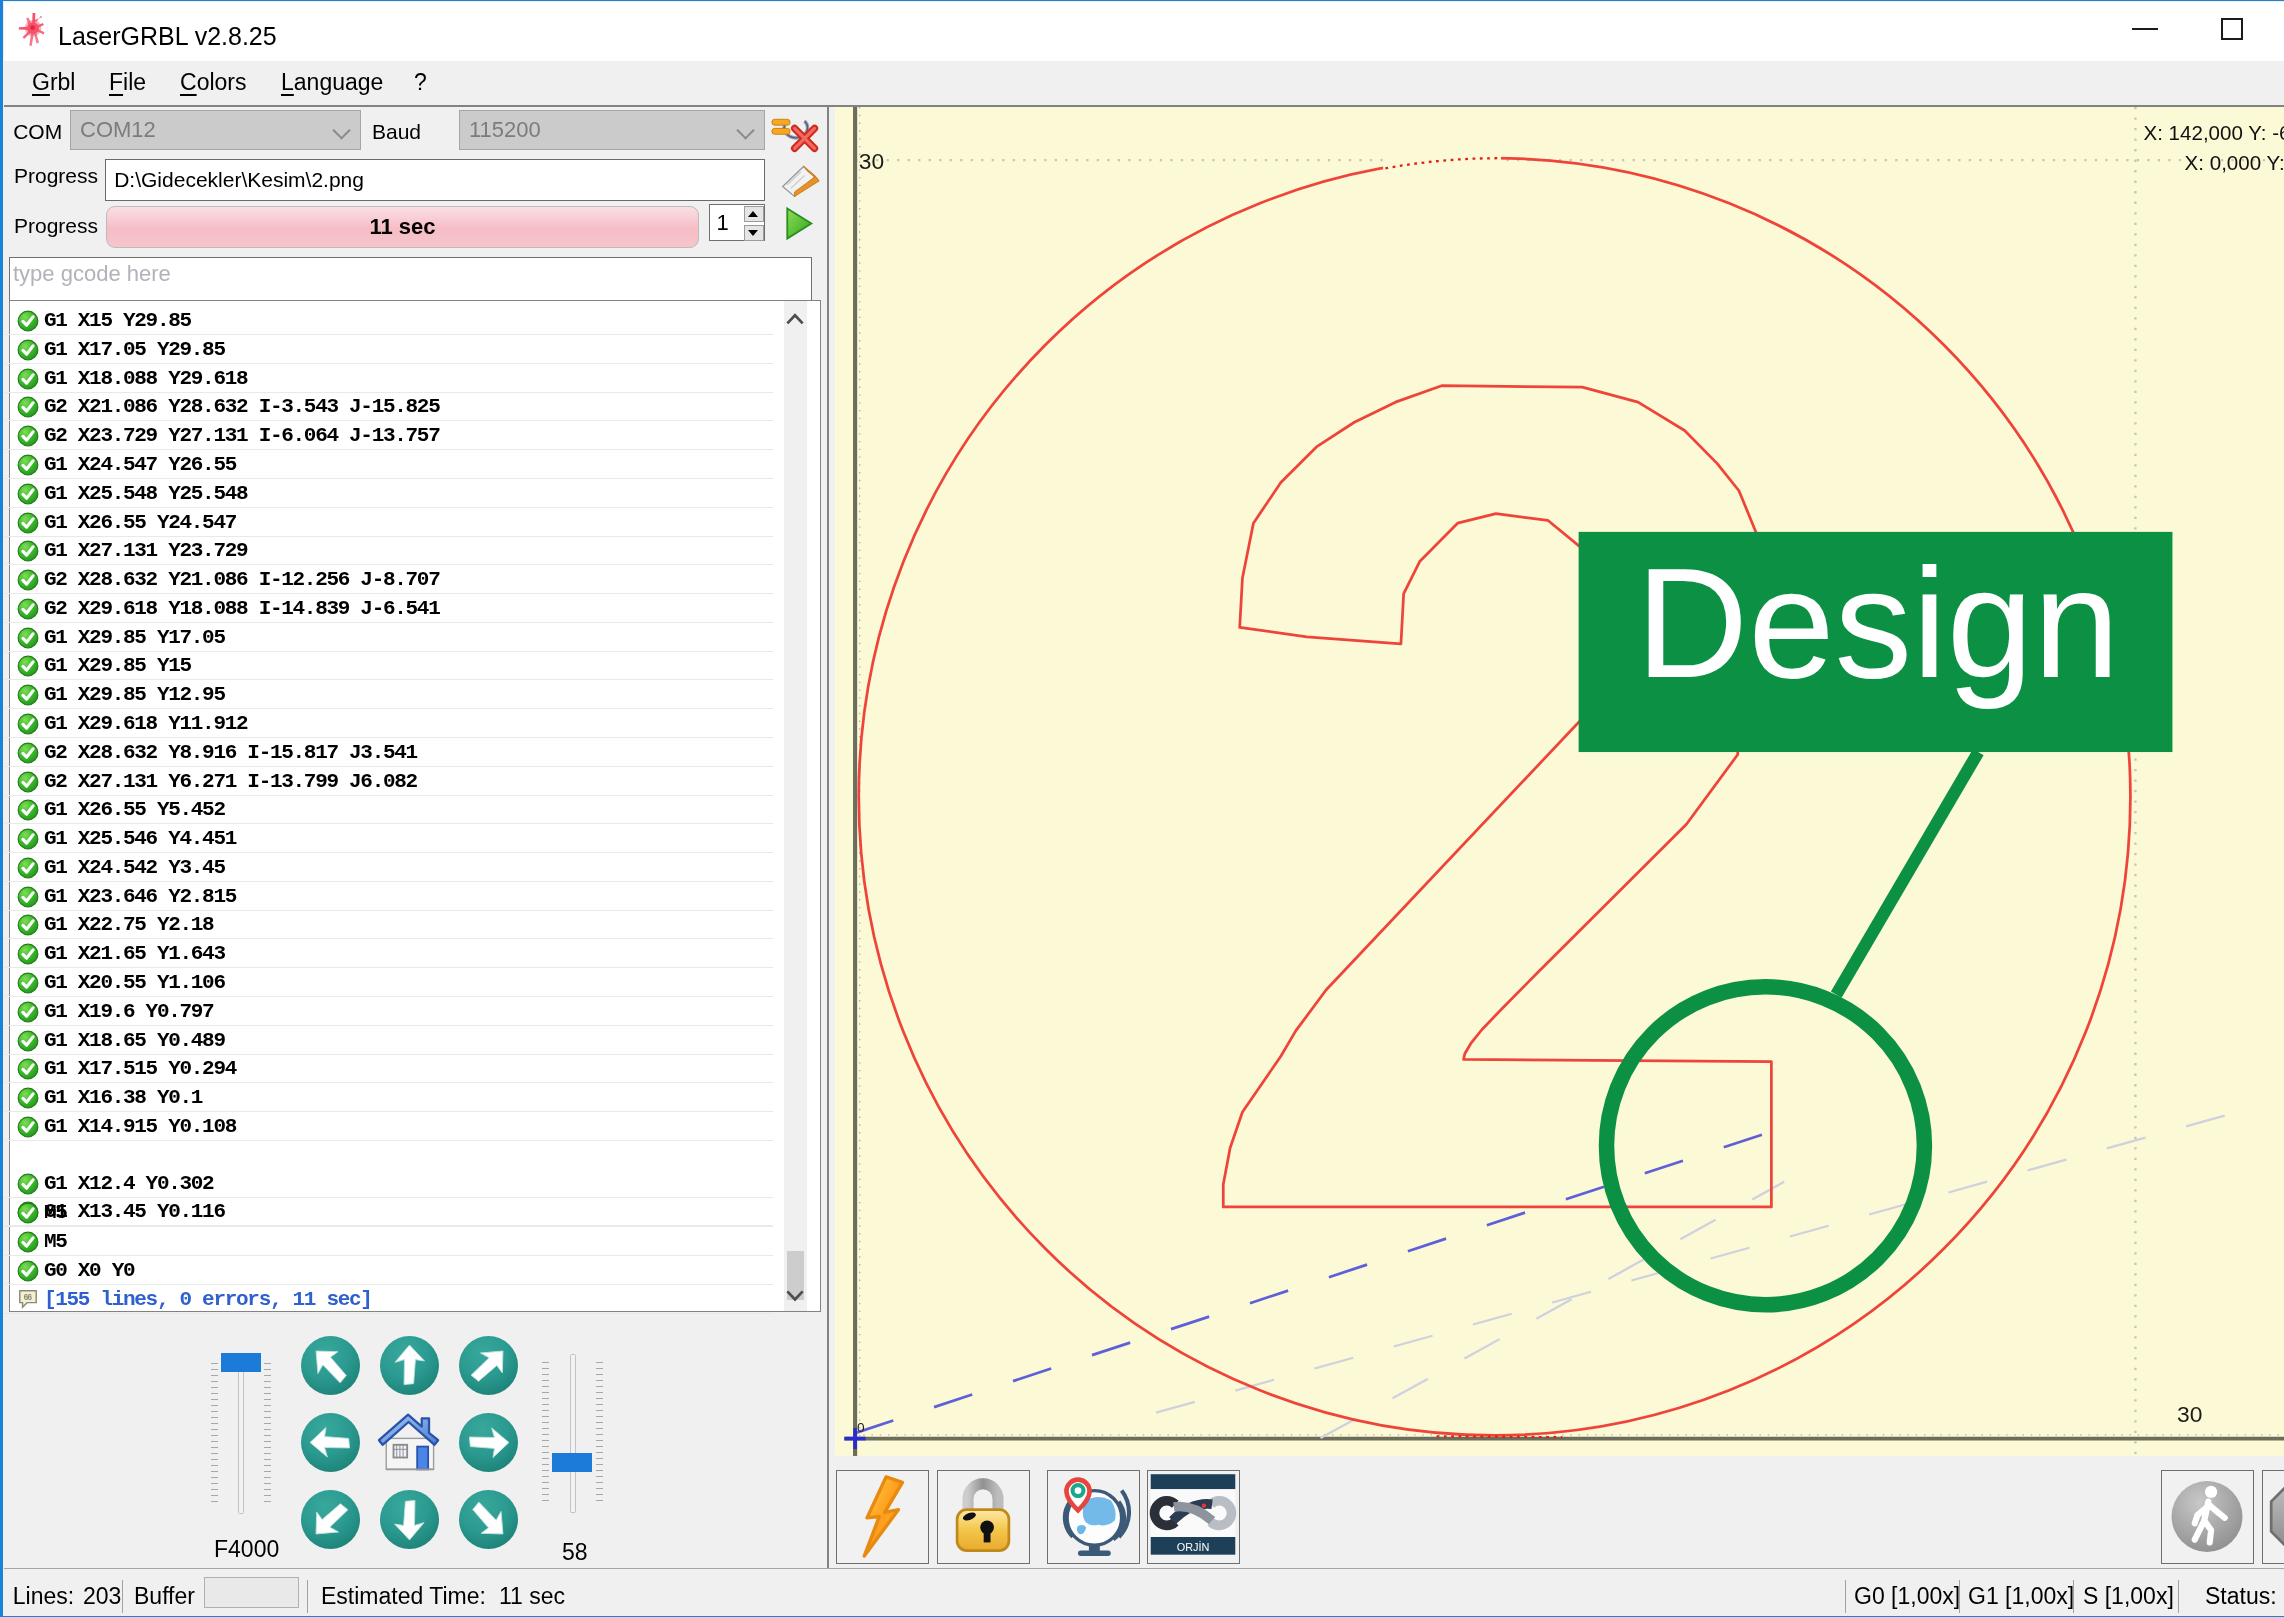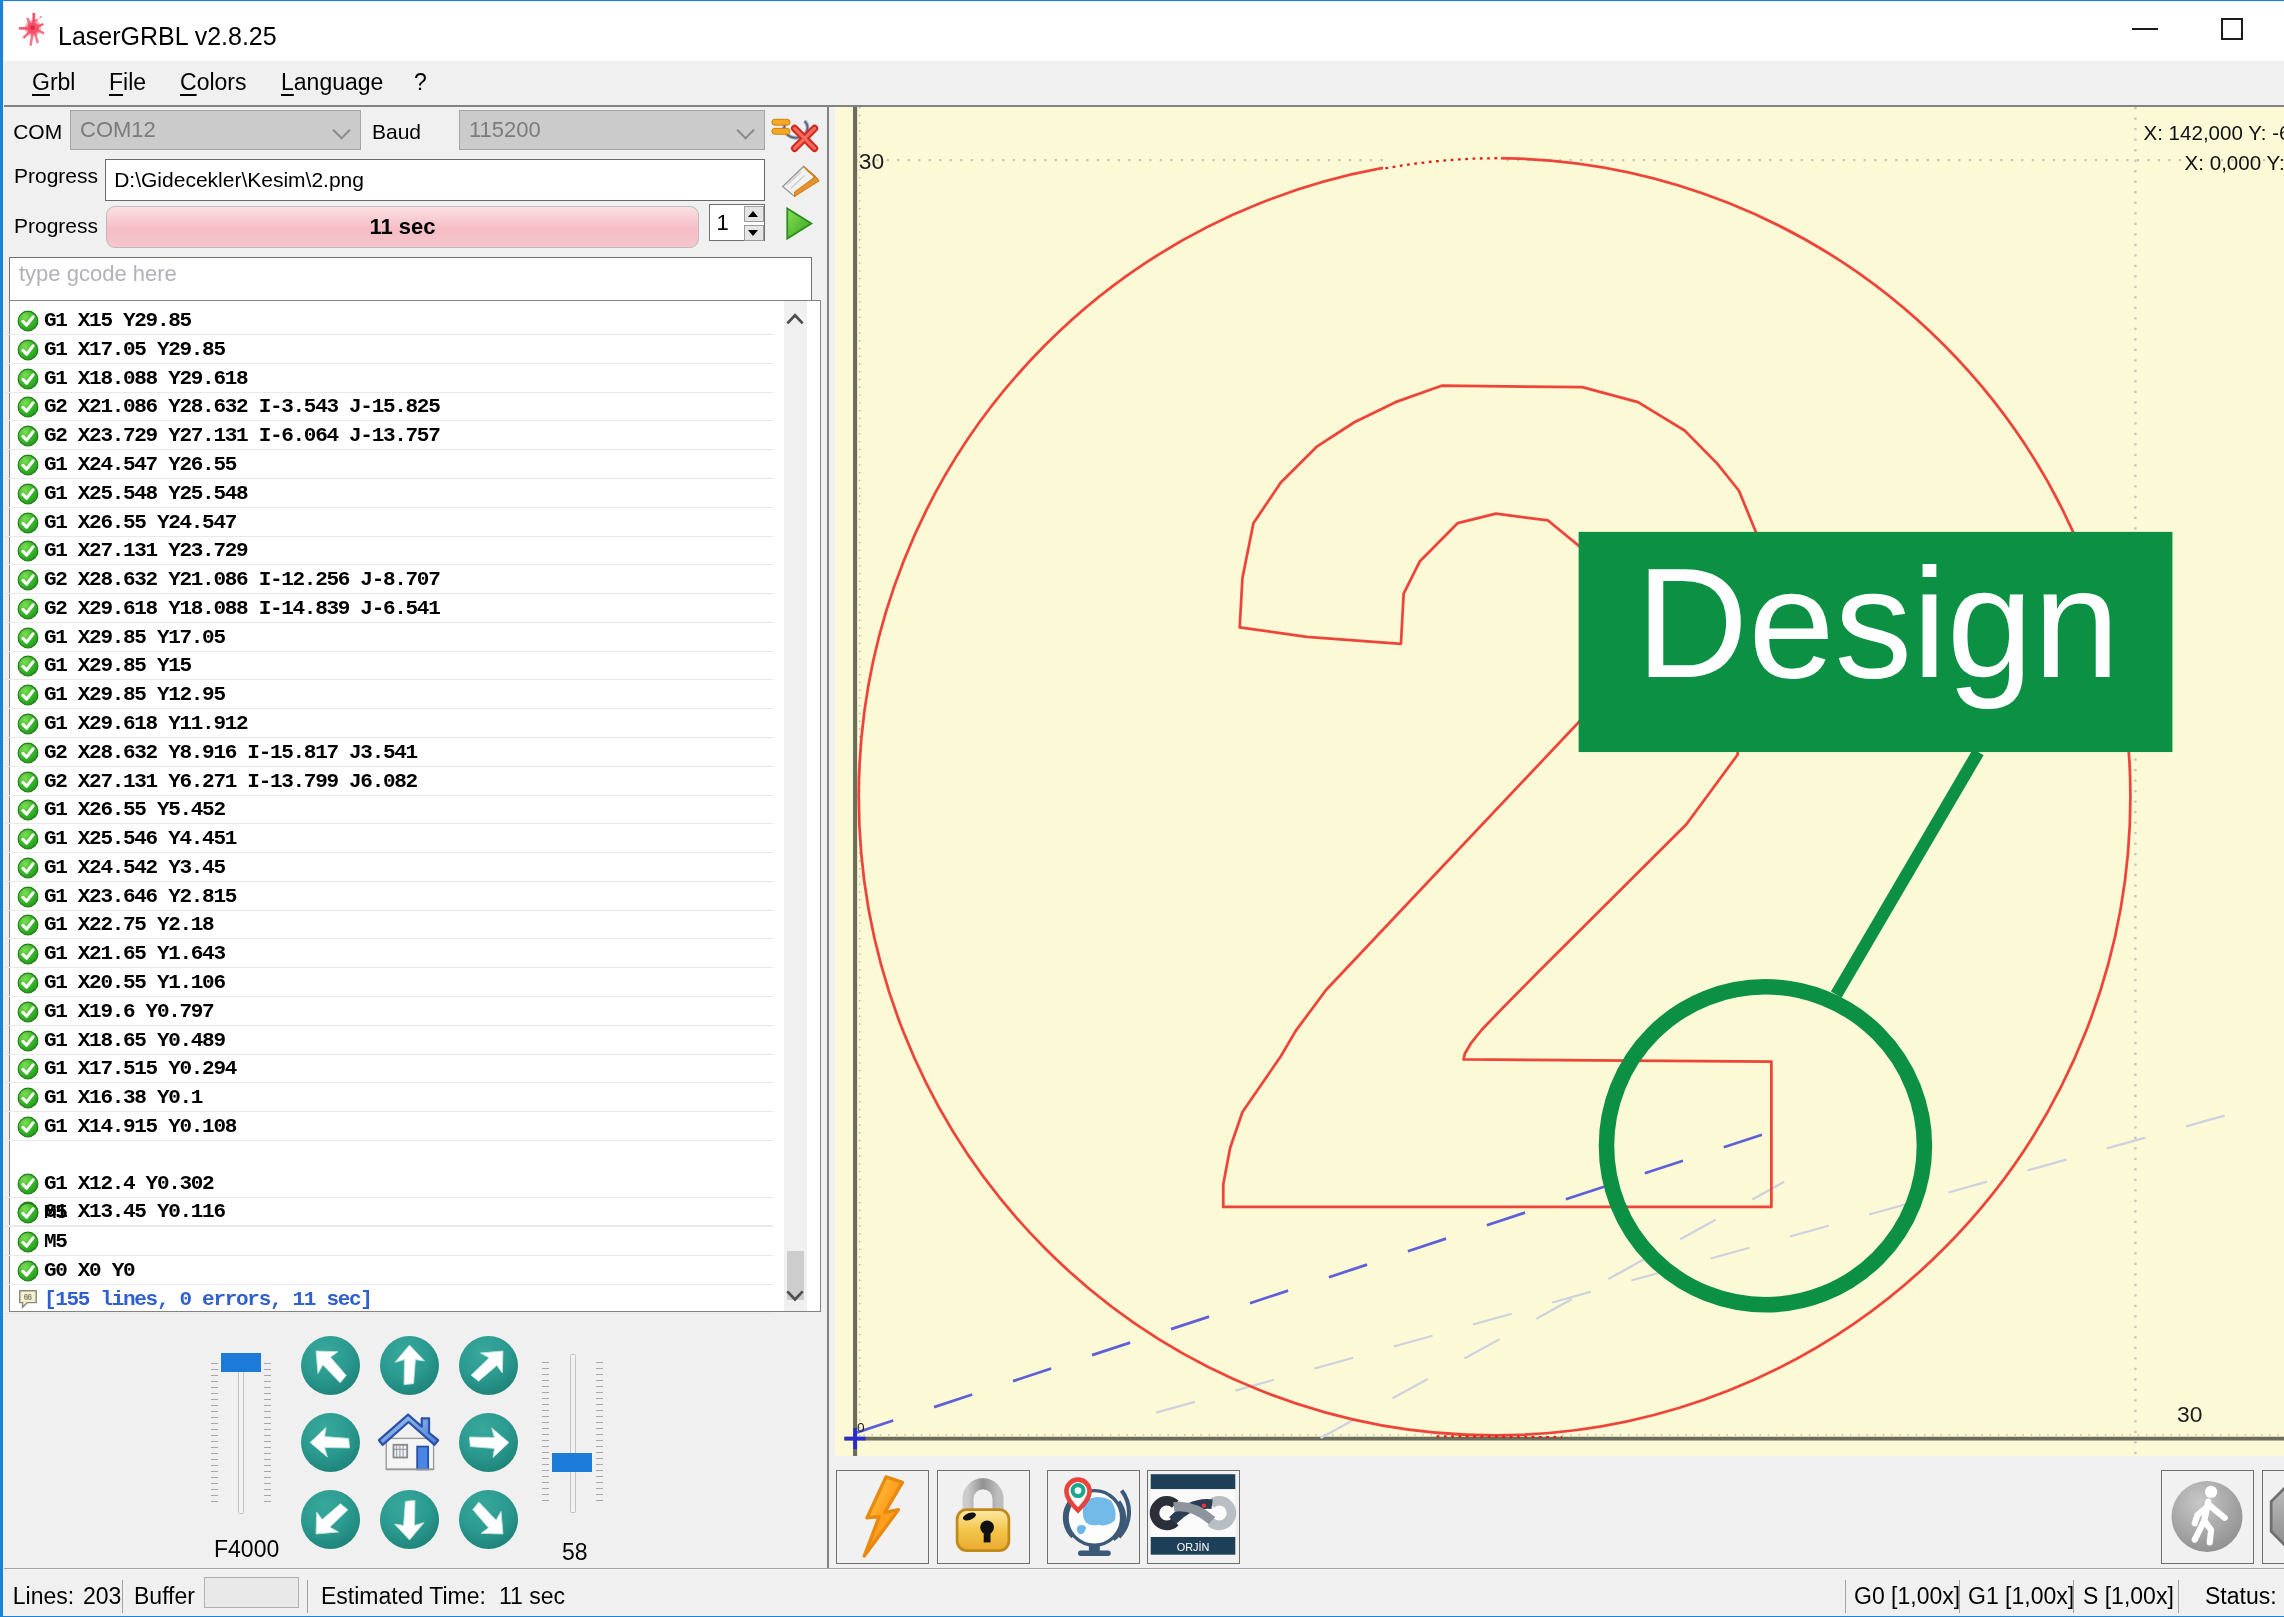--- a/index.html
+++ b/index.html
@@ -19,21 +19,21 @@
 .combo{position:absolute;background:#cbcbcb;border:0.9px solid #a5a5a5;color:#7c7c7c;font-size:22px;line-height:38px;padding-left:9px}
 .combo .chev{position:absolute;right:12px;top:12.8px;width:12.8px;height:12.8px;border-left:2.3px solid #8a8a8a;border-bottom:2.3px solid #8a8a8a;transform:rotate(-45deg)}
 .tbox{position:absolute;background:#fff;border:0.9px solid #6a6a6a;font-size:21px;color:#000;line-height:40px;padding-left:8.2px}
 #progressbar{position:absolute;left:106px;top:206px;width:593px;height:42px;background:linear-gradient(to bottom,#fadfe2,#f6bdc6 55%,#f6c5cc);border:1.4px solid #bcbcbc;border-radius:9px;text-align:center;font-size:22px;font-weight:bold;line-height:40px}
 #spinner{position:absolute;left:709px;top:204px;width:56px;height:37px;background:#fff;border:0.9px solid #707070}
 #spinner .val{position:absolute;left:6.4px;top:4.6px;font-size:22px}
 .spinbtn{position:absolute;left:34px;width:20px;height:16.4px;background:#e5e5e5;border:0.9px solid #9c9c9c}
 .tri-up{position:absolute;left:3.2px;top:4.1px;width:0;height:0;border-left:5.5px solid transparent;border-right:5.5px solid transparent;border-bottom:6.9px solid #000}
 .tri-dn{position:absolute;left:3.2px;top:4.1px;width:0;height:0;border-left:5.5px solid transparent;border-right:5.5px solid transparent;border-top:6.9px solid #000}
 #play{position:absolute;left:785px;top:206px}
-#gcodebox{position:absolute;left:9px;top:257px;width:803px;height:46px;background:#fff;border:0.9px solid #707070;color:#b2b2ba;font-size:22px;line-height:32px;padding-left:9px}
+#gcodebox{position:absolute;left:9px;top:257px;width:803px;height:46px;background:#fff;border:0.9px solid #707070;color:#b2b2ba;font-size:22px;line-height:32px;padding-left:3px}
 #list{position:absolute;left:9px;top:300px;width:812px;height:1012px;background:#fff;border:0.9px solid #828282}
 .row{position:absolute;left:0.9px;width:772px;height:29px;border-bottom:0.9px solid #e9e9e9;font-family:"Liberation Mono",monospace;font-weight:bold;font-size:21px;letter-spacing:-1.3px;color:#000;white-space:pre}
 .row span.t{position:absolute;left:43px;top:2.7px}
 .row svg{position:absolute;left:16.4px;top:3.7px}
 #sbar{position:absolute;left:784px;top:301px;width:23px;height:1010px;background:#f0f0f0}
 #sbar .thumb{position:absolute;left:2.7px;top:950px;width:17.4px;height:49px;background:#cdcdcd}
 
 #statusbar{position:absolute;left:3.7px;top:1568px;width:2358px;height:48px;background:#f0f0f0;border-top:1.4px solid #a5a5a5}
 .sep{position:absolute;top:1580px;width:1.4px;height:33px;background:#a2a2a2}
 .stxt{position:absolute;font-size:23px;color:#000;top:1583px}

